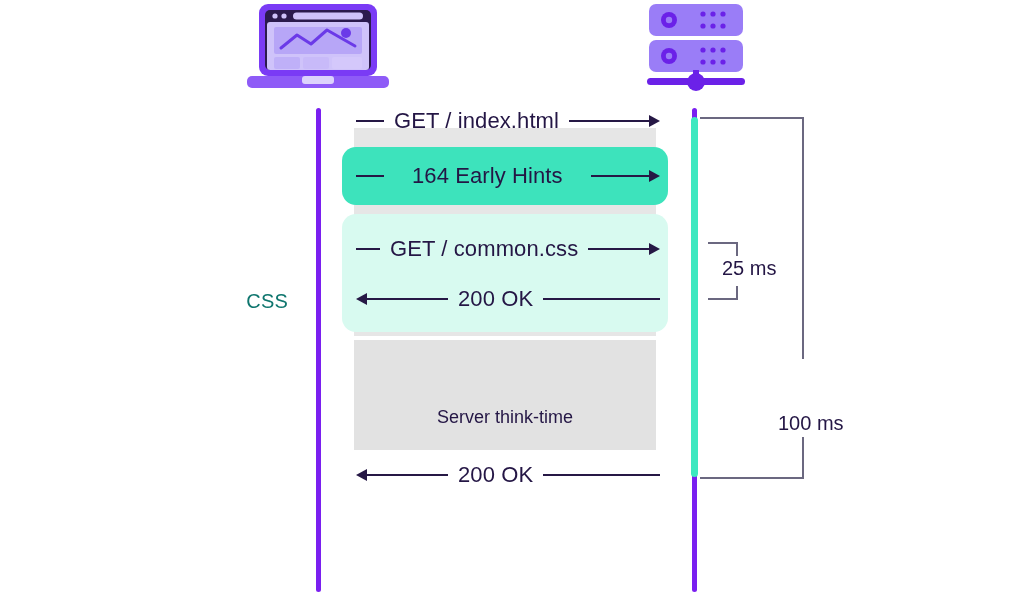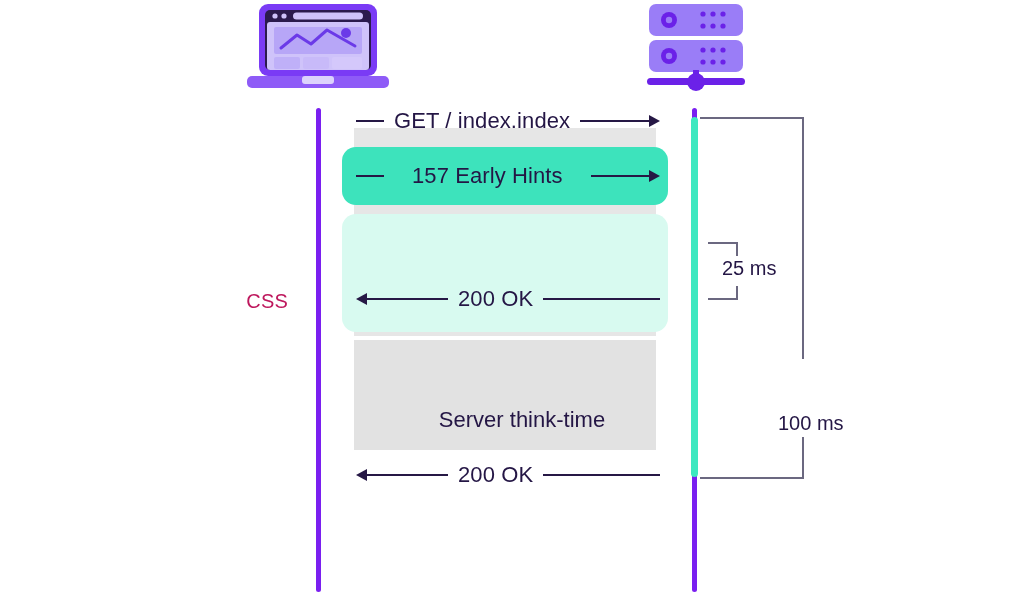--- a/index.html
+++ b/index.html
@@ -16,21 +16,21 @@
   #server-icon{left:645px;top:2px;width:102px;height:92px;}
 
   
   .lifeline{position:absolute;width:5px;border-radius:3px;background:#7A1FF0;}
   #client-lifeline{left:316px;top:108px;height:484px;}
   #server-lifeline{left:692px;top:108px;height:484px;}
   #server-activity{position:absolute;left:691px;top:117px;width:7px;height:360px;
       background:#3DE8C0;border-radius:4px;}
 
   
-  .side-label{position:absolute;color:#be185d;font-size:20px;letter-spacing:.2px;
+  .side-label{position:absolute;color:#0f766e;font-size:20px;letter-spacing:.2px;
       text-align:right;width:120px;}
   #label-css{left:168px;top:290px;}
   #label-html{left:168px;top:466px;}
 
   
   #band-top{position:absolute;left:354px;top:128px;width:302px;height:86px;background:#E6E6E6;}
   #band-mid{position:absolute;left:354px;top:206px;width:302px;height:130px;background:#E6E6E6;}
   #think-box{position:absolute;left:354px;top:340px;width:302px;height:110px;background:#E2E2E2;}
 
   
@@ -48,22 +48,22 @@
       border-left:11px solid #261845;flex:0 0 auto;margin-left:-1px;}
   .arrow-l{width:0;height:0;border-top:6px solid transparent;border-bottom:6px solid transparent;
       border-right:11px solid #261845;flex:0 0 auto;margin-right:-1px;}
 
   #row-index{left:356px;top:108px;width:304px;}
   #row-early{left:356px;top:163px;width:304px;}
   #row-getcss{left:356px;top:236px;width:304px;}
   #row-ok1{left:356px;top:286px;width:304px;}
   #row-ok2{left:356px;top:462px;width:304px;}
 
-  #think-label{position:absolute;left:354px;top:407px;width:336px;text-align:center;
-      color:#241645;font-size:22px;}
+  #think-label{position:absolute;left:354px;top:407px;width:302px;text-align:center;
+      color:#241645;font-size:18px;}
 
   
   .brk-h{position:absolute;height:2px;background:#6B6880;}
   .brk-v{position:absolute;width:2px;background:#6B6880;}
   .ms-label{position:absolute;color:#241645;font-size:20px;white-space:nowrap;}
 
   
   #b200-top{left:700px;top:117px;width:104px;}
   #b200-bot{left:700px;top:477px;width:104px;}
   #b200-right{left:802px;top:117px;height:242px;}
@@ -139,32 +139,38 @@
   <div class="msgbox" id="box-css"></div>
 
   <div class="lifeline" id="client-lifeline"></div>
   <div class="lifeline" id="server-lifeline"></div>
   <div id="server-activity"></div>
 
   <div class="side-label" id="label-css">CSS</div>
 
   <div class="row" id="row-index">
     <div class="seg" style="width:28px"></div>
-    <div class="txt">GET / index.index</div>
+    <div class="txt">GET / index.html</div>
     <div class="flexline"></div>
     <div class="arrow-r"></div>
   </div>
 
   <div class="row" id="row-early">
     <div class="seg" style="width:28px"></div>
-    <div class="txt" style="padding:0 28px">157 Early Hints</div>
+    <div class="txt" style="padding:0 28px">164 Early Hints</div>
     <div class="flexline"></div>
     <div class="arrow-r"></div>
   </div>
 
+  <div class="row" id="row-getcss">
+    <div class="seg" style="width:24px"></div>
+    <div class="txt">GET / common.css</div>
+    <div class="flexline"></div>
+    <div class="arrow-r"></div>
+  </div>
 
   <div class="row" id="row-ok1">
     <div class="arrow-l"></div>
     <div class="seg" style="width:82px"></div>
     <div class="txt">200 OK</div>
     <div class="flexline"></div>
   </div>
 
   <div class="row" id="row-ok2">
     <div class="arrow-l"></div>

